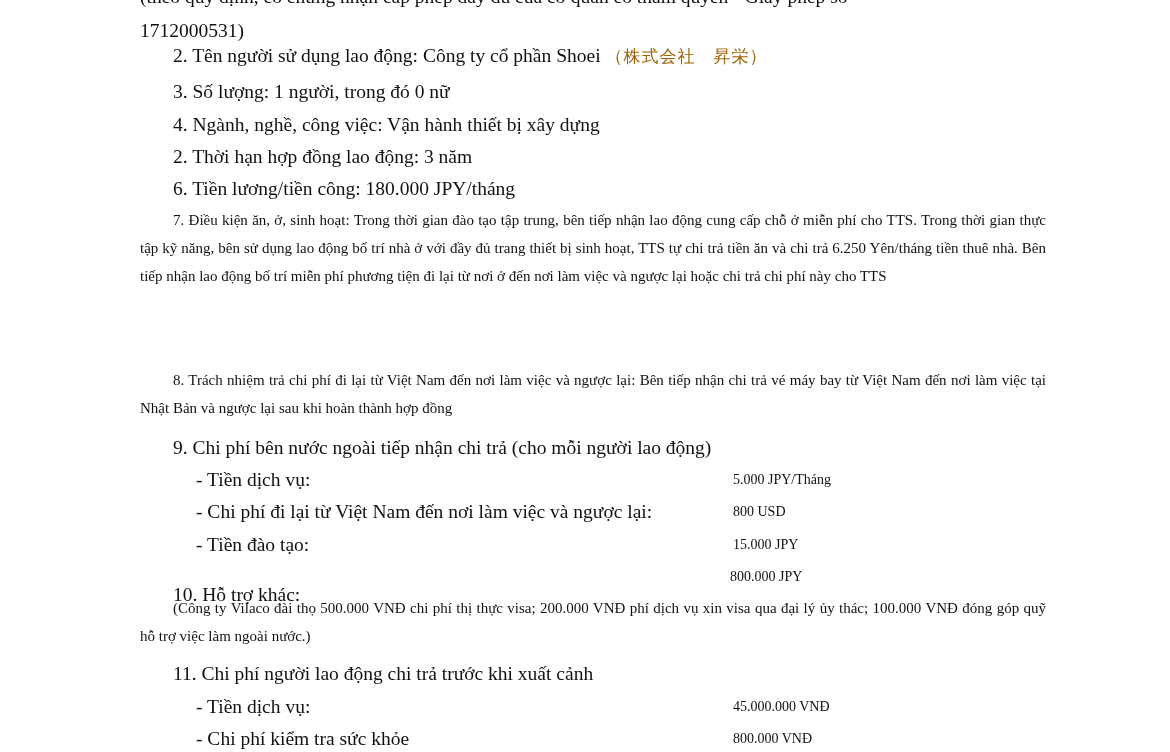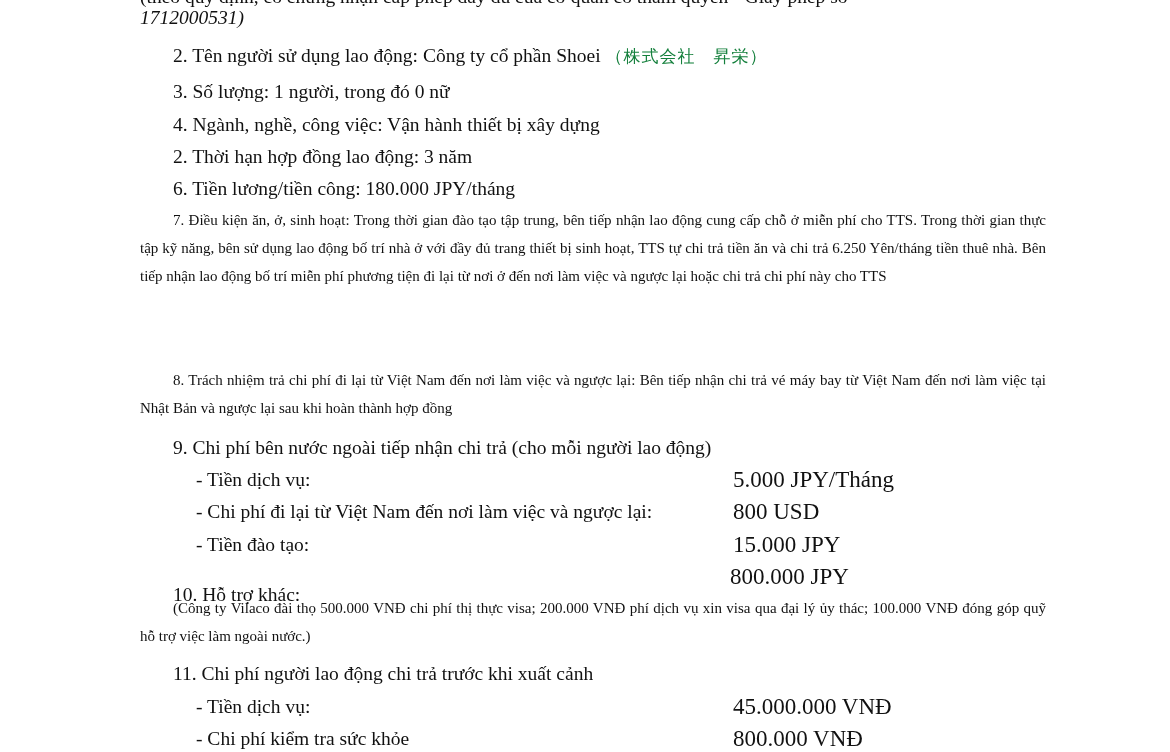--- a/index.html
+++ b/index.html
@@ -3,31 +3,31 @@
 <meta charset="utf-8">
 <style>
   html, body { margin: 0; padding: 0; background: #ffffff; }
   body { width: 1170px; height: 752px; overflow: hidden; position: relative;
          font-family: "Liberation Serif", "DejaVu Serif", serif; color: #111; }
   .line { position: absolute; font-size: 19.5px; line-height: 22px; white-space: nowrap; }
   .para { position: absolute; left: 140px; width: 906px; font-size: 15px; line-height: 28px;
           text-align: justify; text-align-last: left; }
   .cut-top { position: absolute; top: -14px; left: 140px; width: 906px; font-size: 19.5px; line-height: 22px;
              white-space: nowrap; overflow: hidden; }
-  .val { position: absolute; font-size: 23px; line-height: 22px; white-space: nowrap; }
-  .jp { font-family: "DejaVu Sans", sans-serif; font-weight: 200; font-size: 17px; color: #15803d; letter-spacing: 1px; }
+  .val { position: absolute; font-size: 14px; line-height: 22px; white-space: nowrap; }
+  .jp { font-family: "DejaVu Sans", sans-serif; font-weight: 200; font-size: 17px; color: #a16207; letter-spacing: 1px; }
 </style>
 </head>
 <body>
 
 <div>
 
   <div class="cut-top">(theo quy định, có chứng nhận cấp phép đầy đủ của cơ quan có thẩm quyền - Giấy phép số</div>
 
-  <div class="line" style="top:7px; left:140px;font-style:italic;">1712000531)</div>
+  <div class="line" style="top:20px; left:140px;">1712000531)</div>
 
   <div class="line" style="top:45px; left:173px;">
     <span>2. Tên người sử dụng lao động: Công ty cổ phần Shoei</span>
     <span class="jp">（株式会社　昇栄）</span>
   </div>
 
   <div class="line" style="top:81px; left:173px;">3. Số lượng: 1 người, trong đó 0 nữ</div>
   <div class="line" style="top:114px; left:173px;">4. Ngành, nghề, công việc: Vận hành thiết bị xây dựng</div>
   <div class="line" style="top:146px; left:173px;">2. Thời hạn hợp đồng lao động: 3 năm</div>
   <div class="line" style="top:178px; left:173px;">6. Tiền lương/tiền công: 180.000 JPY/tháng</div>

